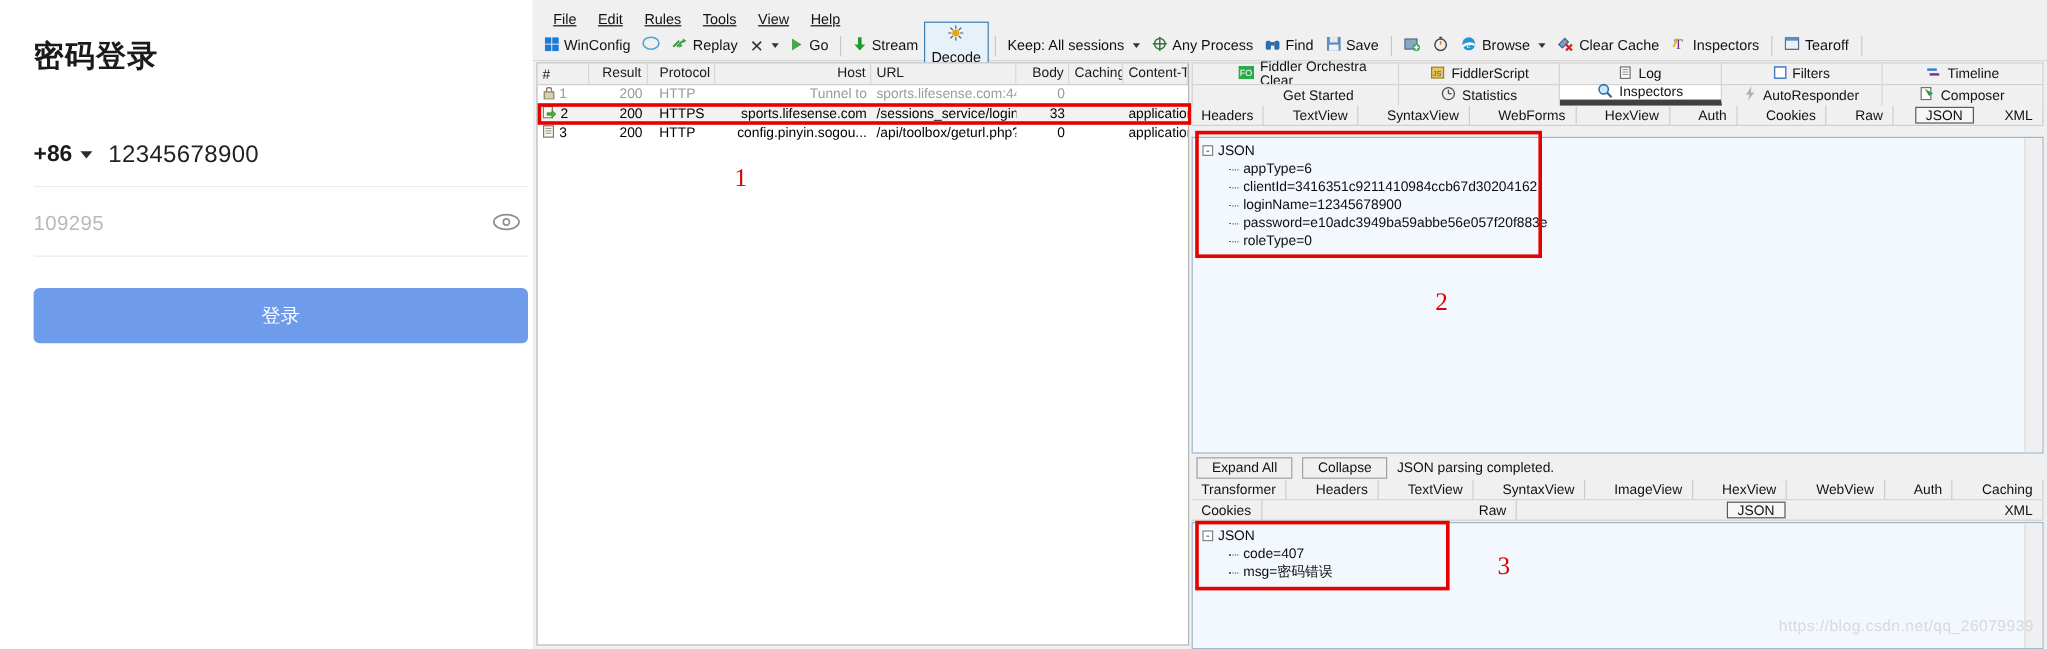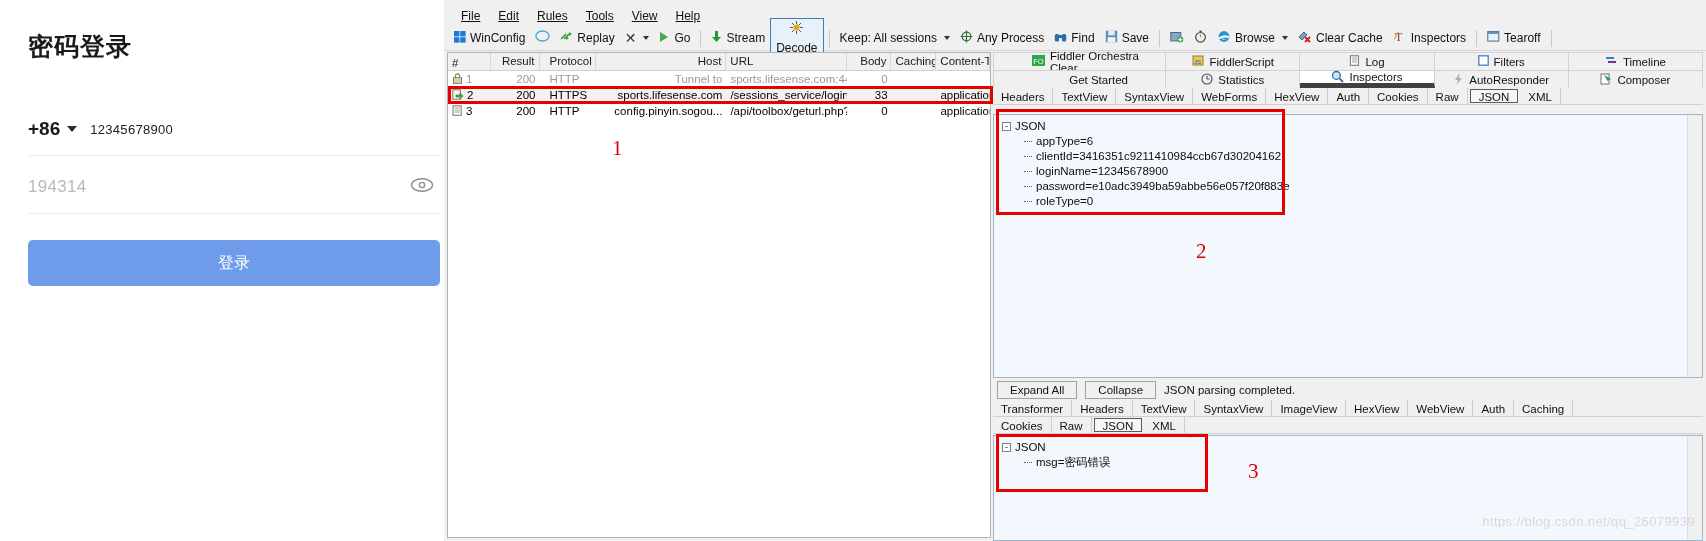--- a/index.html
+++ b/index.html
@@ -25,21 +25,21 @@
   #phone-row {
     position: absolute; left: 16px; top: 112px; width: 412px; height: 34px;
     display: flex; align-items: center;
   }
   #country-code { font-size: 19px; font-weight: bold; color: #1a1a1a; }
   #country-caret {
     margin-left: 7px; margin-right: 13px;
     width: 0; height: 0; border-left: 5px solid transparent;
     border-right: 5px solid transparent; border-top: 6px solid #2b2b2b;
   }
-  #phone-value { font-size: 13px; color: #222; letter-spacing: .3px; text-align: center; }
+  #phone-value { font-size: 20px; color: #222; letter-spacing: .3px; text-align: center; }
   .field-rule {
     position: absolute; left: 16px; width: 412px; height: 1px; background: #ececec;
   }
   #rule-1 { top: 155px; }
   #rule-2 { top: 213px; }
   #password-row {
     position: absolute; left: 16px; top: 170px; width: 412px; height: 34px;
     display: flex; align-items: center; justify-content: space-between;
   }
   #password-placeholder { font-size: 17px; color: #b9b9b9; letter-spacing: .3px; }
@@ -134,21 +134,21 @@
     flex: 1; display: flex; align-items: center; justify-content: center;
     gap: 5px; font-size: 11.5px; color: #111;
     background: #f0f0f0; border: 1px solid #d2d2d2; border-bottom: none;
     border-left: none; cursor: default;
   }
   .toptab:first-child { border-left: 1px solid #d2d2d2; padding-left: 38px; }
   .toptab.active { background: #ffffff; border-bottom: 5px solid #404040; }
 
   .subtab-row {
     display: flex; height: 17px; background: #f0f0f0;
-    border-bottom: 1px solid #cfcfcf; align-items: stretch;
+    border-bottom: 1px solid #cfcfcf; align-items: stretch; justify-content: space-between;
   }
   .subtab {
     font-size: 11.5px; color: #111; padding: 1px 8px 0 8px;
     border-right: 1px solid #cdcdcd; display: flex; align-items: center;
     cursor: default;
   }
   .subtab.active { border: 1px solid #5b5b5b; background: #f6f6f6; margin: 1px 2px; }
 
   .json-area {
     background: #f2f8fd; border: 1px solid #9fb6c8;
@@ -196,21 +196,21 @@
     <div id="login-title">密码登录</div>
 
     <div id="phone-row">
       <span id="country-code">+86</span>
       <span id="country-caret"></span>
       <span id="phone-value">12345678900</span>
     </div>
     <div class="field-rule" id="rule-1"></div>
 
     <div id="password-row">
-      <span id="password-placeholder">194314</span>
+      <span id="password-placeholder">109295</span>
       <span id="eye-icon">
         <svg width="24" height="16" viewBox="0 0 24 16">
           <ellipse cx="12" cy="8" rx="10.5" ry="6.2" fill="none" stroke="#8e8e8e" stroke-width="1.4"></ellipse>
           <circle cx="12" cy="8" r="2.6" fill="none" stroke="#8e8e8e" stroke-width="1.4"></circle>
         </svg>
       </span>
     </div>
     <div class="field-rule" id="rule-2"></div>
 
     <button id="login-button">登录</button>
@@ -619,20 +619,21 @@
         <div class="subtab">Cookies</div>
         <div class="subtab">Raw</div>
         <div class="subtab active">JSON</div>
         <div class="subtab">XML</div>
       </div>
 
       <div class="json-area" style="position:absolute; left:0; top:383px; width:710px; height:106px;">
         <div class="jline jroot" style="padding-top:4px;">
           <span class="expander">-</span><span>JSON</span>
         </div>
+        <div class="jline jchild">code=407</div>
         <div class="jline jchild">msg=密码错误</div>
         <div class="vscroll"></div>
       </div>
 
       <div class="red-box" style="left:3px; top:382px; width:212px; height:58px;"></div>
       <div class="red-num" style="left:255px; top:407px;">3</div>
 
       <div id="watermark">https://blog.csdn.net/qq_26079939</div>
     </div>
   </div>

